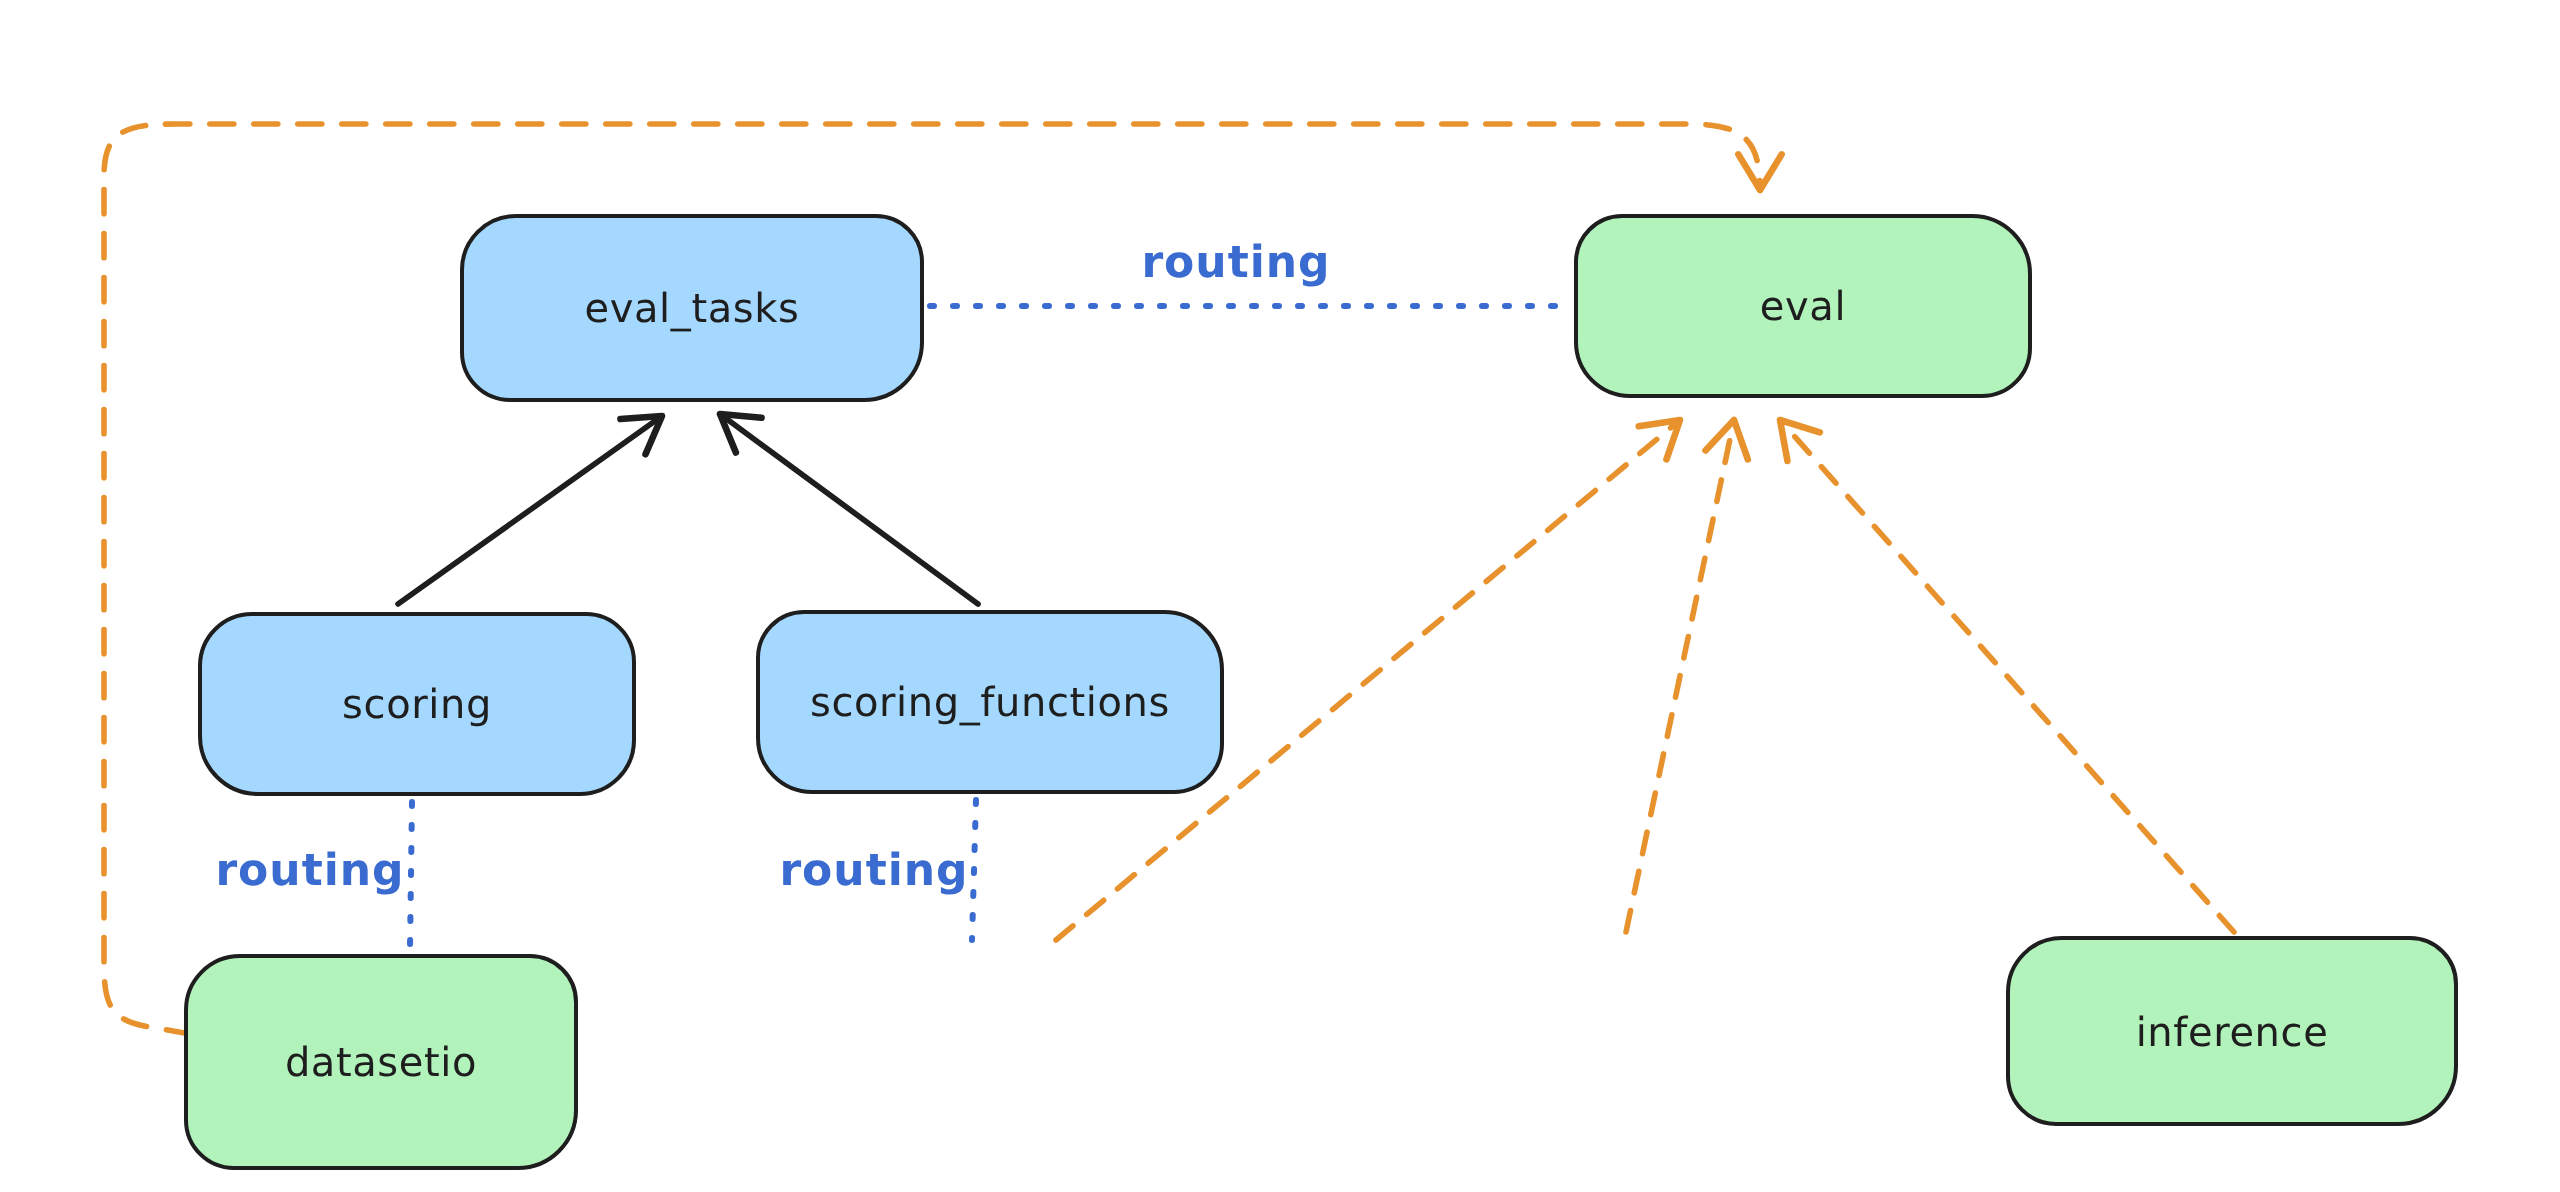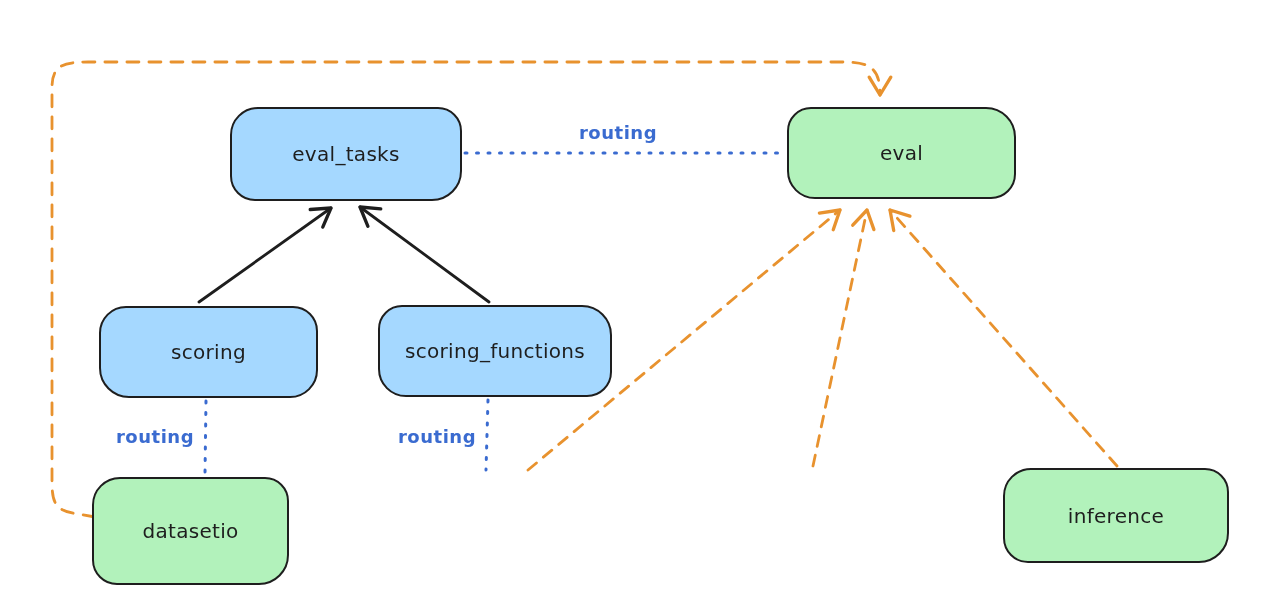--- a/index.html
+++ b/index.html
@@ -46,21 +46,21 @@
   #node-scoring_functions { left:  378px; top: 305px; width: 234px; height: 92px; text-align: right; }
   #node-datasetio         { left:   92px; top: 477px; width: 197px; height: 108px; }
   #node-scoring           { left:  387px; top: 473px; width: 231px; height: 94px; }
   #node-agents            { left:  708px; top: 468px; width: 215px; height: 96px; }
   #node-inference         { left: 1003px; top: 468px; width: 226px; height: 95px; }
 
   .edge-label {
     position: absolute;
     transform: translate(-50%, -50%);
     color: #3a6bd0;
-    font-size: 18px;
+    font-size: 22px;
     font-weight: 600;
     letter-spacing: 0.5px;
     white-space: nowrap;
   }
   #edge-label-top  { left: 618px; top: 132px; }
   #edge-label-left { left: 155px; top: 436px; }
   #edge-label-mid  { left: 437px; top: 436px; }
 </style>
 </head>
 <body>

